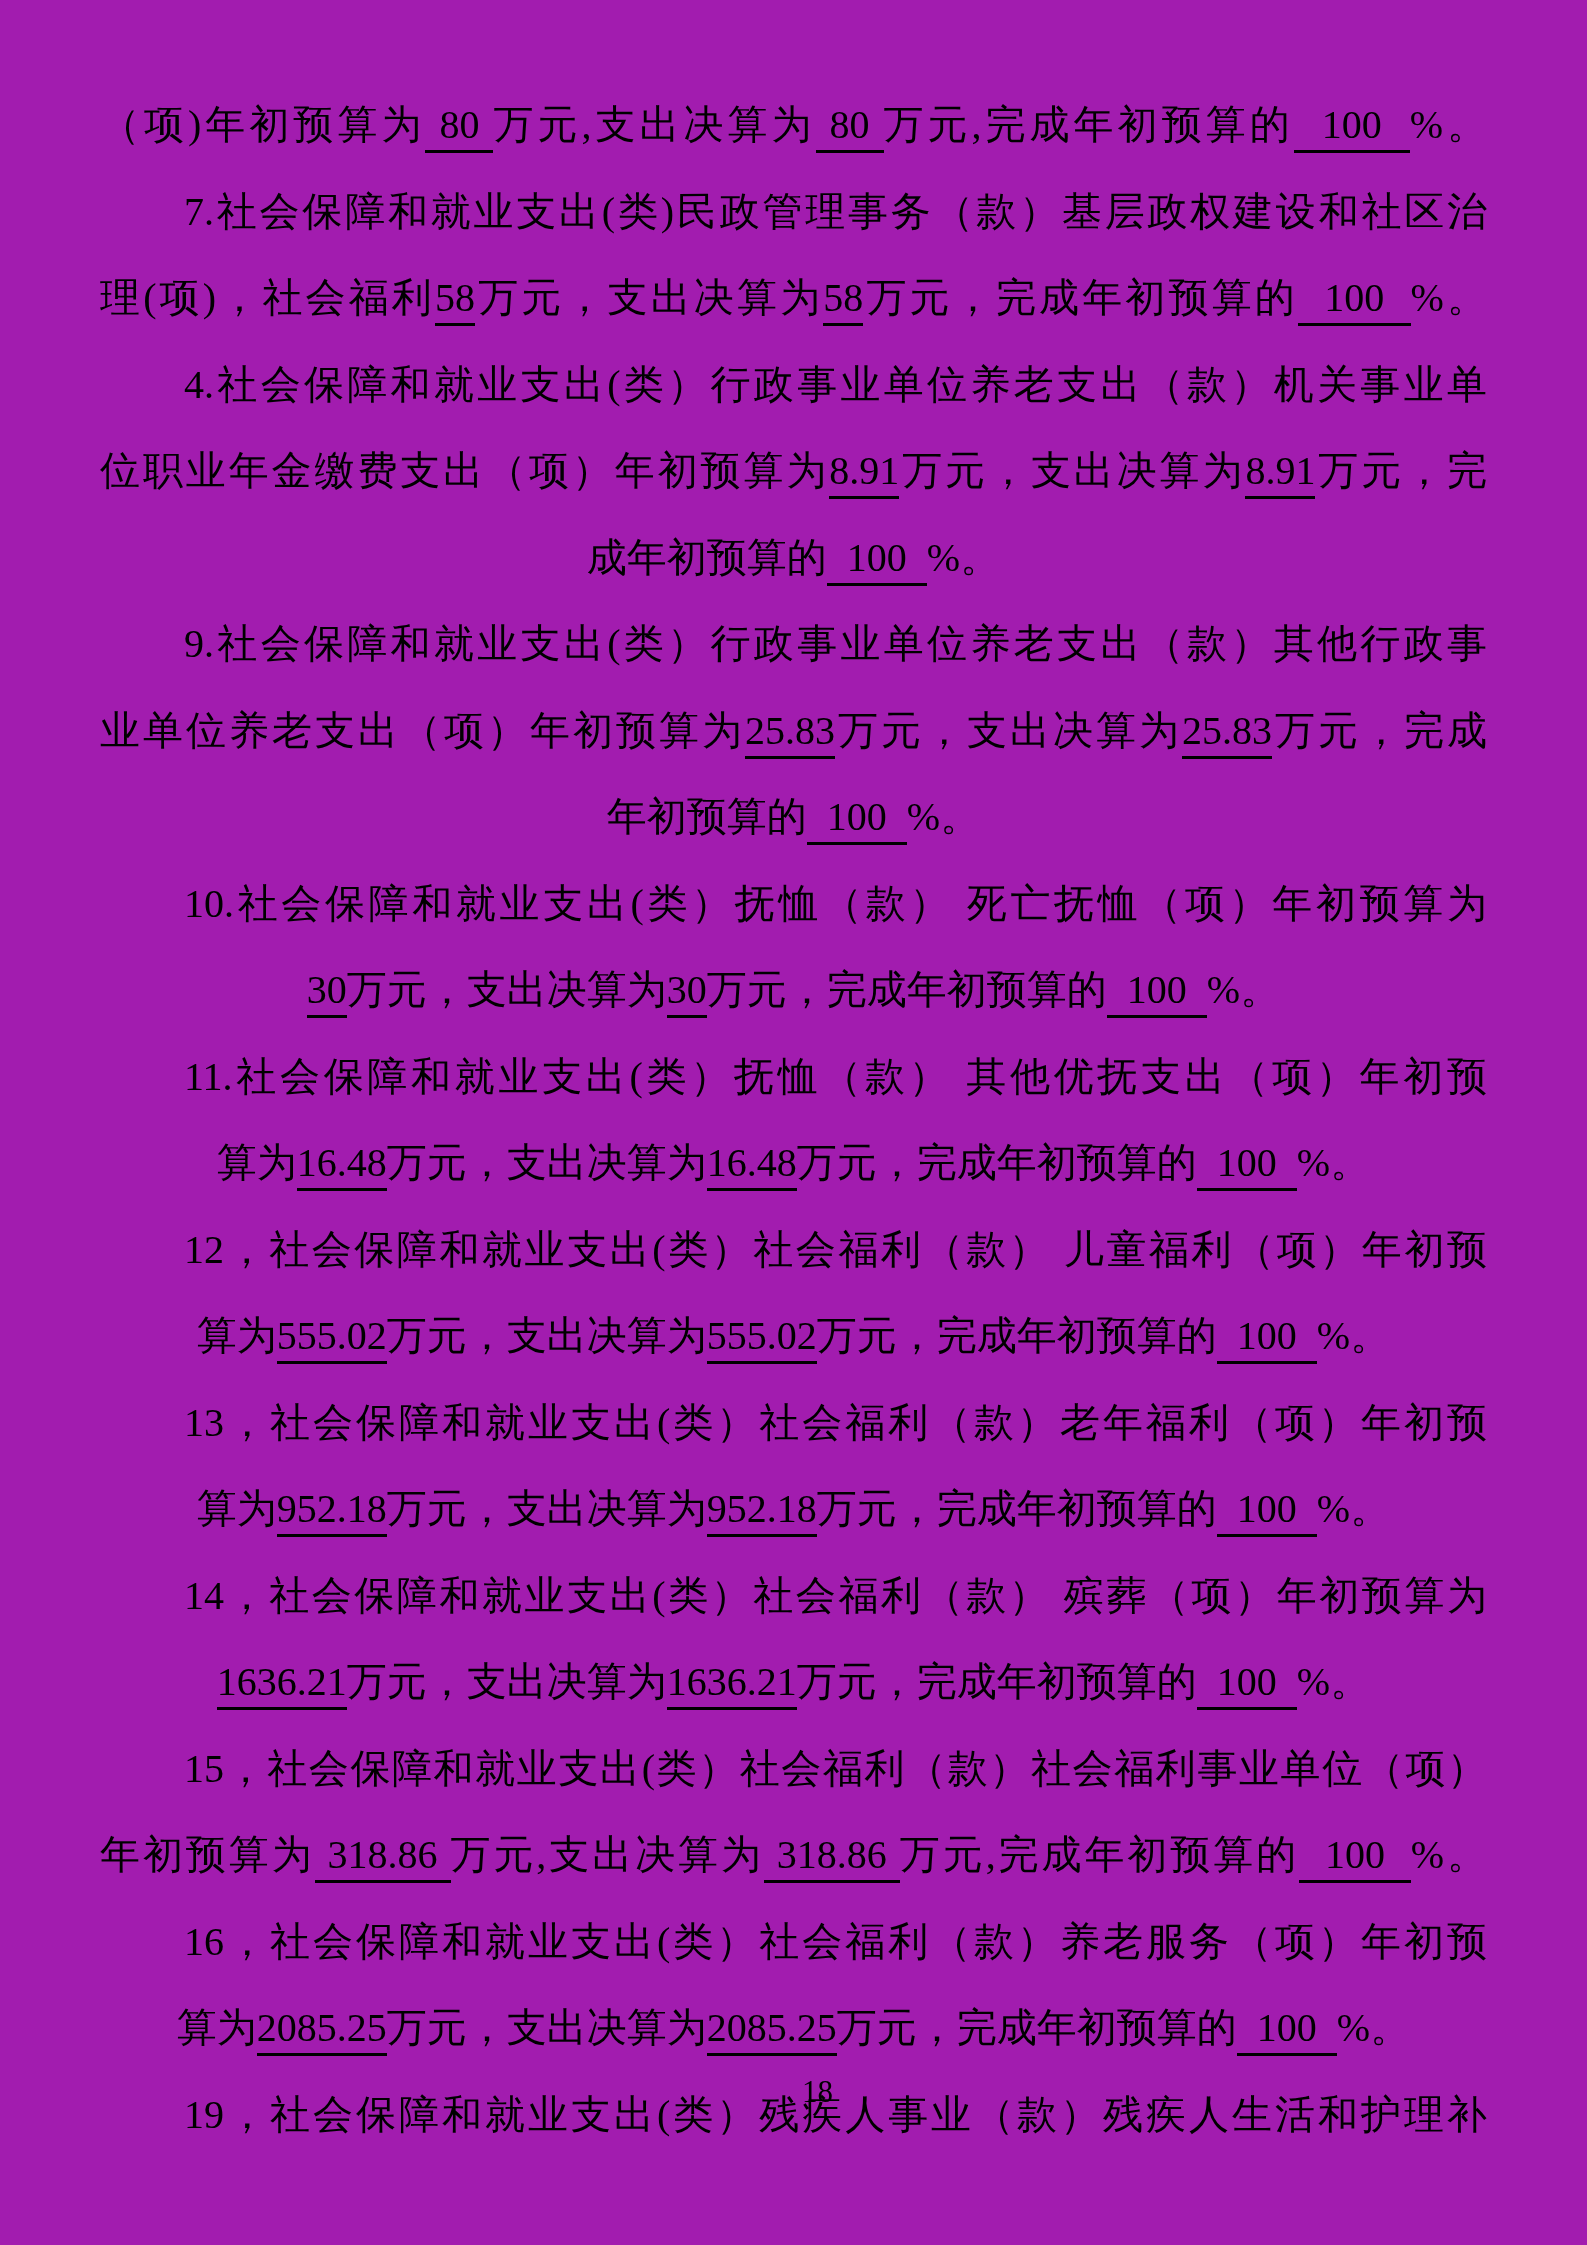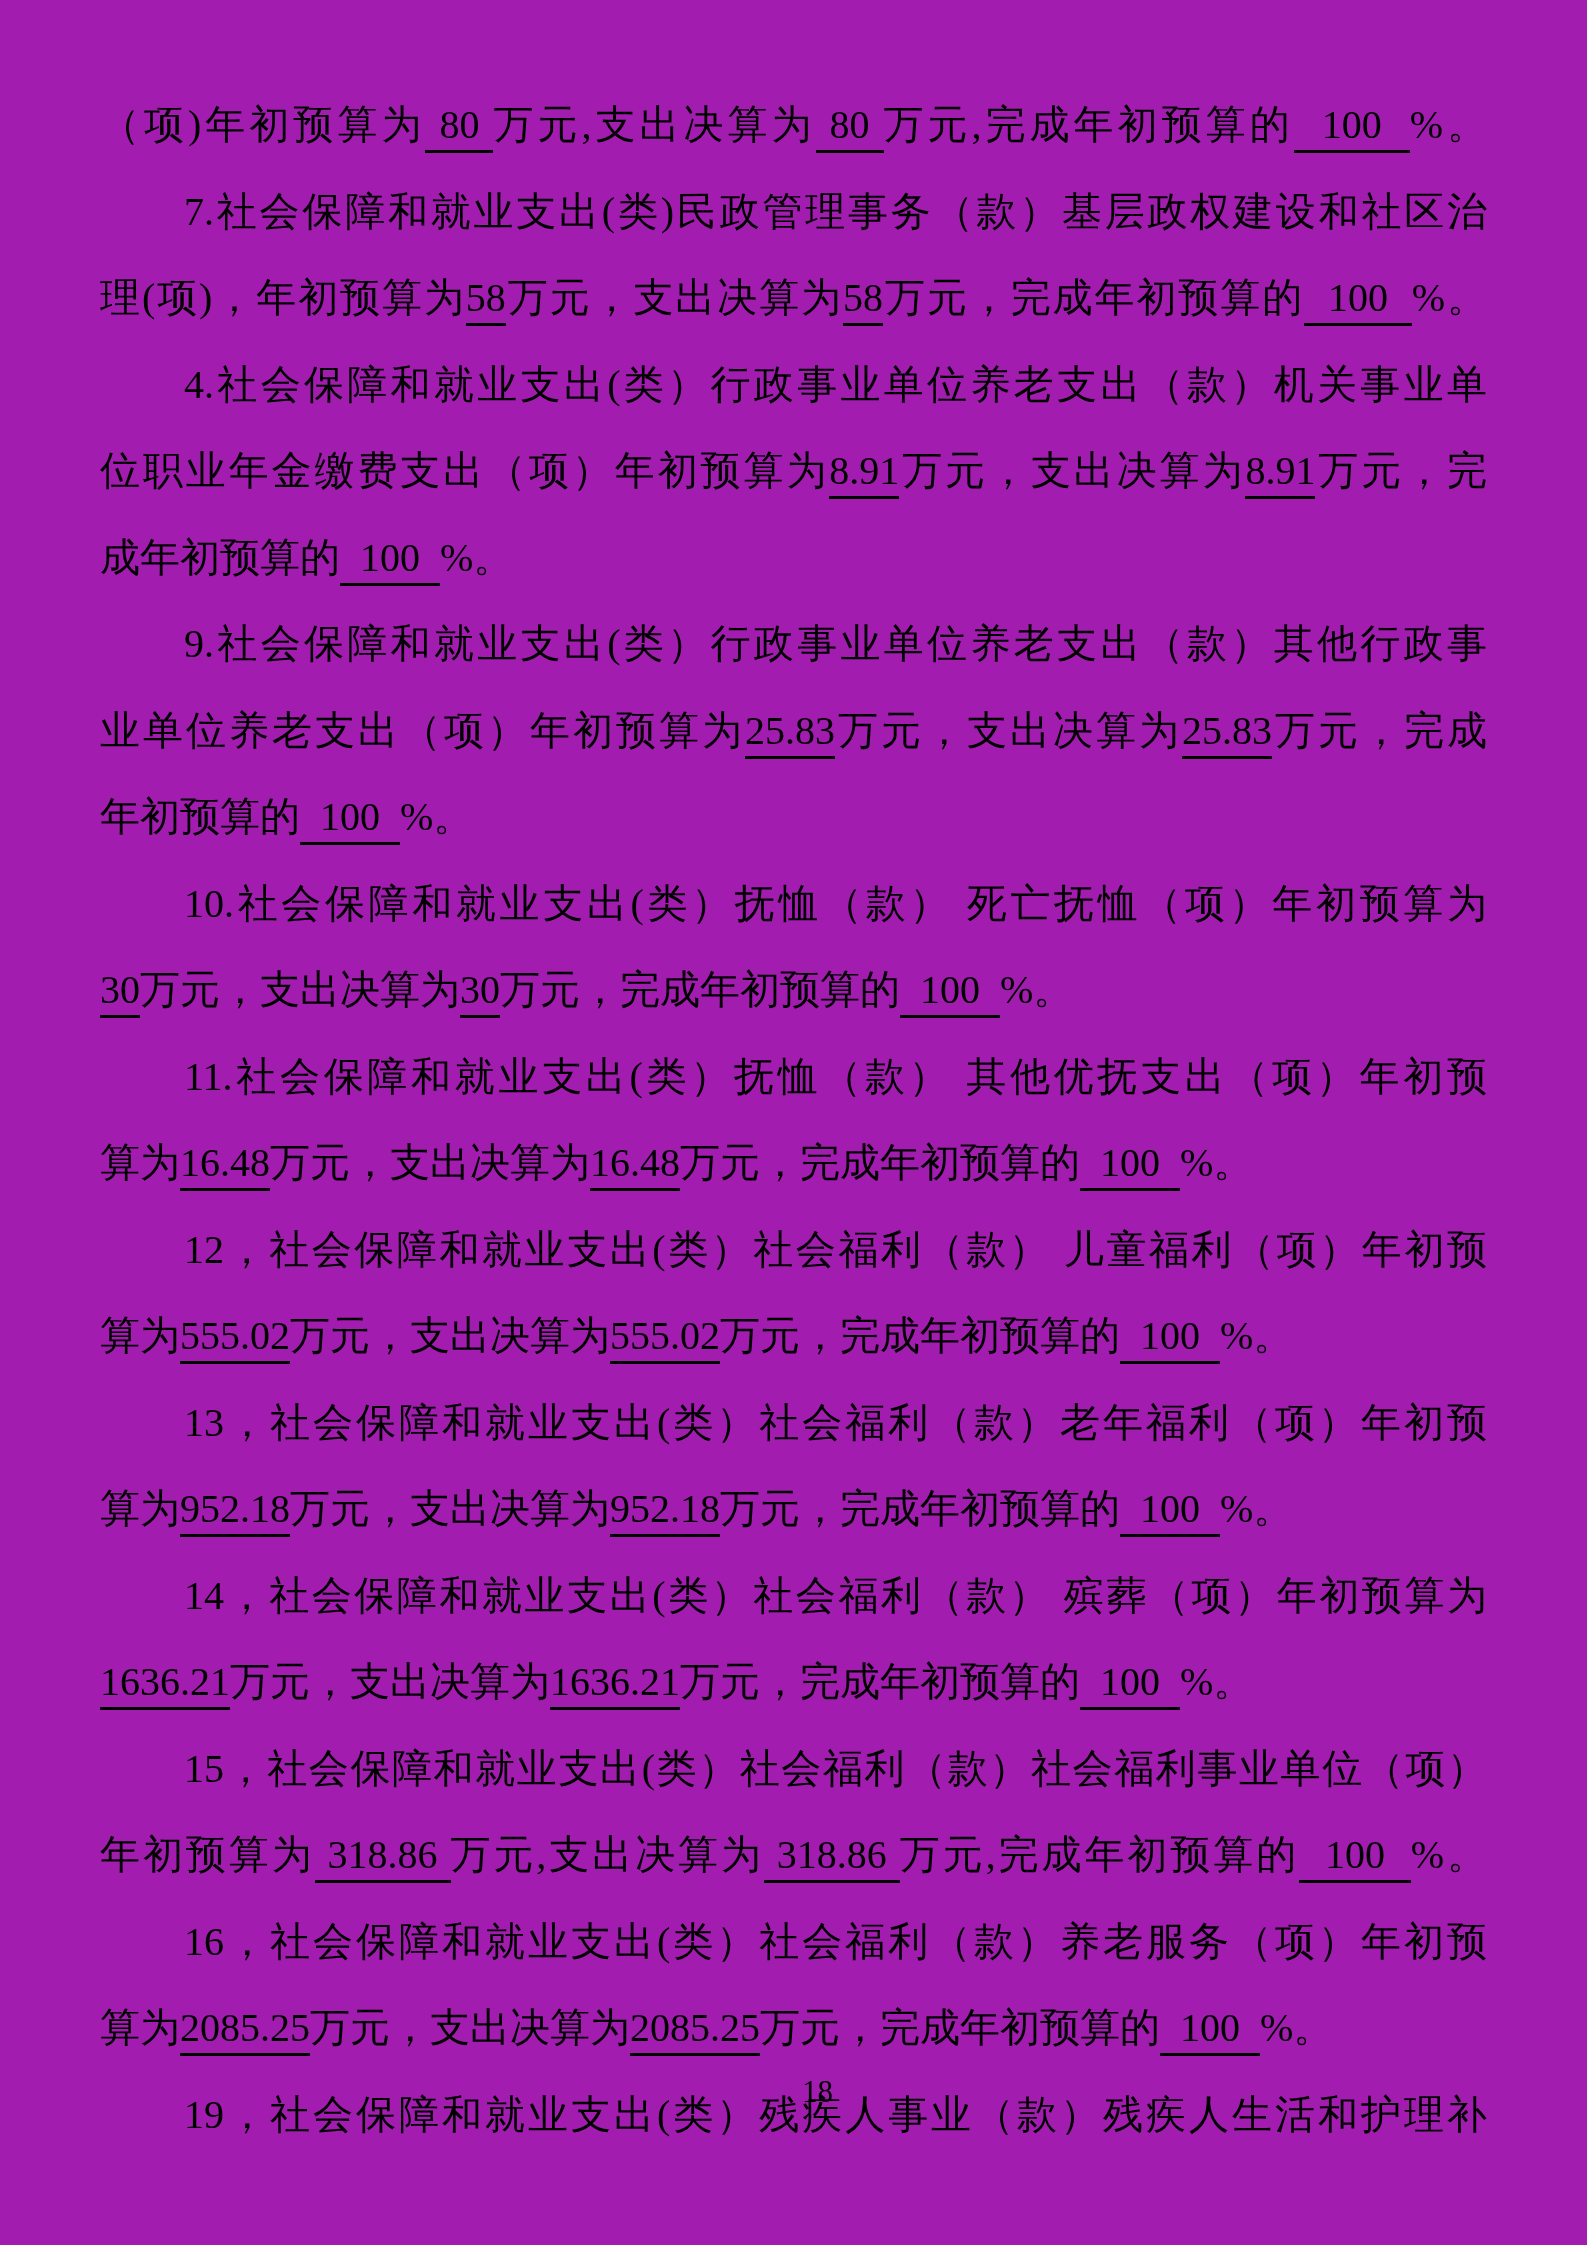--- a/index.html
+++ b/index.html
@@ -21,21 +21,21 @@
     top: 82px;
     left: 100px;
     right: 100px;
   }
   .line {
     font-size: 40px;
     line-height: 86.5px;
     height: 86.5px;
     letter-spacing: 0;
     color: #000000;
-    text-align: left;
+    text-align: center;
     white-space: nowrap;
   }
   .line.justify {
     white-space: normal;
     text-align: justify;
     text-align-last: justify;
   }
   .line.indent {
     text-indent: 84px;
   }
@@ -55,21 +55,21 @@
     padding-left: 24px;
   }
 </style>
 </head>
 <body>
 
 <div class="page">
   <div class="content">
       <div class="line justify"><span>（项)年初预算为</span><span class="u">&nbsp;80&nbsp;</span><span>万元,支出决算为</span><span class="u">&nbsp;80&nbsp;</span><span>万元,完成年初预算的</span><span class="u">&nbsp;&nbsp;100&nbsp;&nbsp;</span><span>%。</span></div>
       <div class="line indent justify"><span>7.社会保障和就业支出(类)民政管理事务（款）基层政权建设和社区治</span></div>
-      <div class="line justify"><span>理(项)，年初预算为</span><span class="u">58</span><span>万元，支出决算为</span><span class="u">58</span><span>万元，完成年初预算的</span><span class="u">&nbsp;&nbsp;100&nbsp;&nbsp;</span><span>%。</span></div>
+      <div class="line justify"><span>理(项)，社会福利</span><span class="u">58</span><span>万元，支出决算为</span><span class="u">58</span><span>万元，完成年初预算的</span><span class="u">&nbsp;&nbsp;100&nbsp;&nbsp;</span><span>%。</span></div>
       <div class="line indent justify"><span>4.社会保障和就业支出(类）行政事业单位养老支出（款）机关事业单</span></div>
       <div class="line justify"><span>位职业年金缴费支出（项）年初预算为</span><span class="u">8.91</span><span>万元，支出决算为</span><span class="u">8.91</span><span>万元，完</span></div>
       <div class="line"><span>成年初预算的</span><span class="u">&nbsp;&nbsp;100&nbsp;&nbsp;</span><span>%。</span></div>
       <div class="line indent justify"><span>9.社会保障和就业支出(类）行政事业单位养老支出（款）其他行政事</span></div>
       <div class="line justify"><span>业单位养老支出（项）年初预算为</span><span class="u">25.83</span><span>万元，支出决算为</span><span class="u">25.83</span><span>万元，完成</span></div>
       <div class="line"><span>年初预算的</span><span class="u">&nbsp;&nbsp;100&nbsp;&nbsp;</span><span>%。</span></div>
       <div class="line indent justify"><span>10.社会保障和就业支出(类）抚恤（款）&nbsp;死亡抚恤（项）年初预算为</span></div>
       <div class="line"><span class="u">30</span><span>万元，支出决算为</span><span class="u">30</span><span>万元，完成年初预算的</span><span class="u">&nbsp;&nbsp;100&nbsp;&nbsp;</span><span>%。</span></div>
       <div class="line indent justify"><span>11.社会保障和就业支出(类）抚恤（款）&nbsp;其他优抚支出（项）年初预</span></div>
       <div class="line"><span>算为</span><span class="u">16.48</span><span>万元，支出决算为</span><span class="u">16.48</span><span>万元，完成年初预算的</span><span class="u">&nbsp;&nbsp;100&nbsp;&nbsp;</span><span>%。</span></div>

